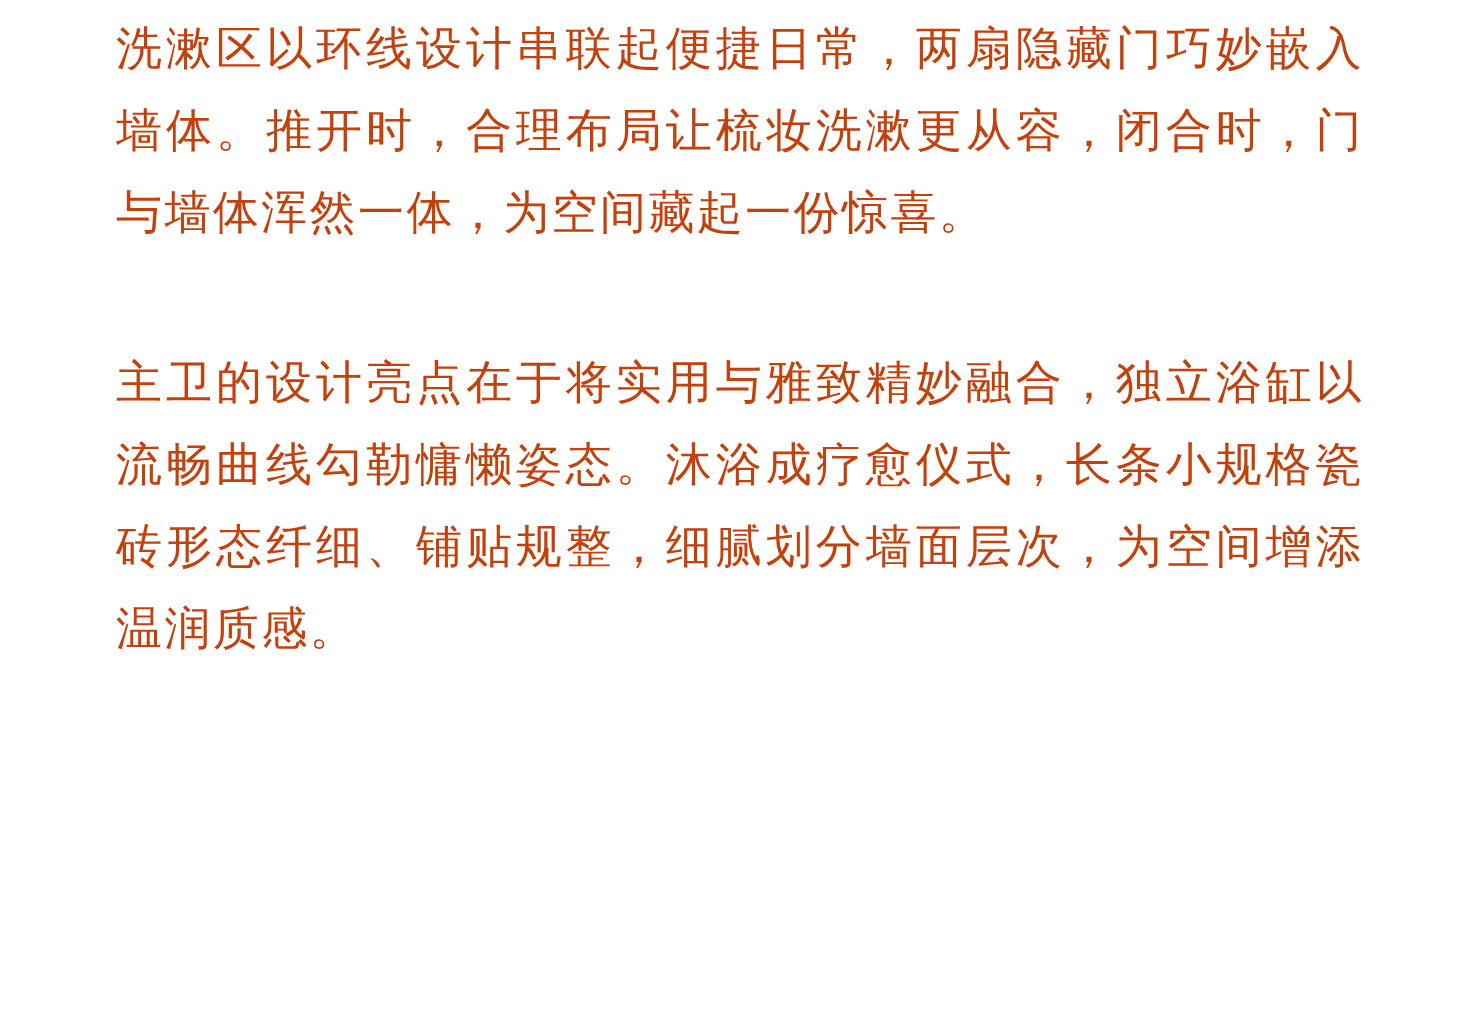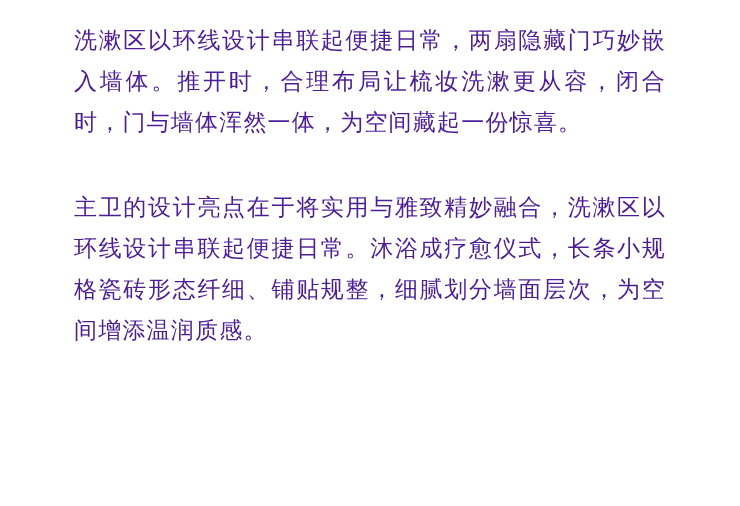--- a/index.html
+++ b/index.html
@@ -18,36 +18,36 @@
     height: 506px;
     box-sizing: border-box;
     padding: 0 58px;
     background: #ffffff;
     position: relative;
   }
   .article {
     padding-top: 4px;
   }
   .para {
-    margin: 16px;
-    color: #4c1d95;
+    margin: 0;
+    color: #c2410c;
     font-family: "Liberation Sans", sans-serif;
     font-size: 23px;
     line-height: 41px;
     letter-spacing: 1.2px;
     text-align: justify;
     text-justify: inter-character;
     text-align-last: left;
     font-weight: 400;
   }
   .para + .para {
     margin-top: 44px;
   }
 </style>
 </head>
 <body>
 
 <div class="page">
   <div class="article">
     <p class="para">洗漱区以环线设计串联起便捷日常，两扇隐藏门巧妙嵌入墙体。推开时，合理布局让梳妆洗漱更从容，闭合时，门与墙体浑然一体，为空间藏起一份惊喜。</p>
-    <p class="para">主卫的设计亮点在于将实用与雅致精妙融合，洗漱区以环线设计串联起便捷日常。沐浴成疗愈仪式，长条小规格瓷砖形态纤细、铺贴规整，细腻划分墙面层次，为空间增添温润质感。</p>
+    <p class="para">主卫的设计亮点在于将实用与雅致精妙融合，独立浴缸以流畅曲线勾勒慵懒姿态。沐浴成疗愈仪式，长条小规格瓷砖形态纤细、铺贴规整，细腻划分墙面层次，为空间增添温润质感。</p>
   </div>
 </div>
 
 </body></html>

